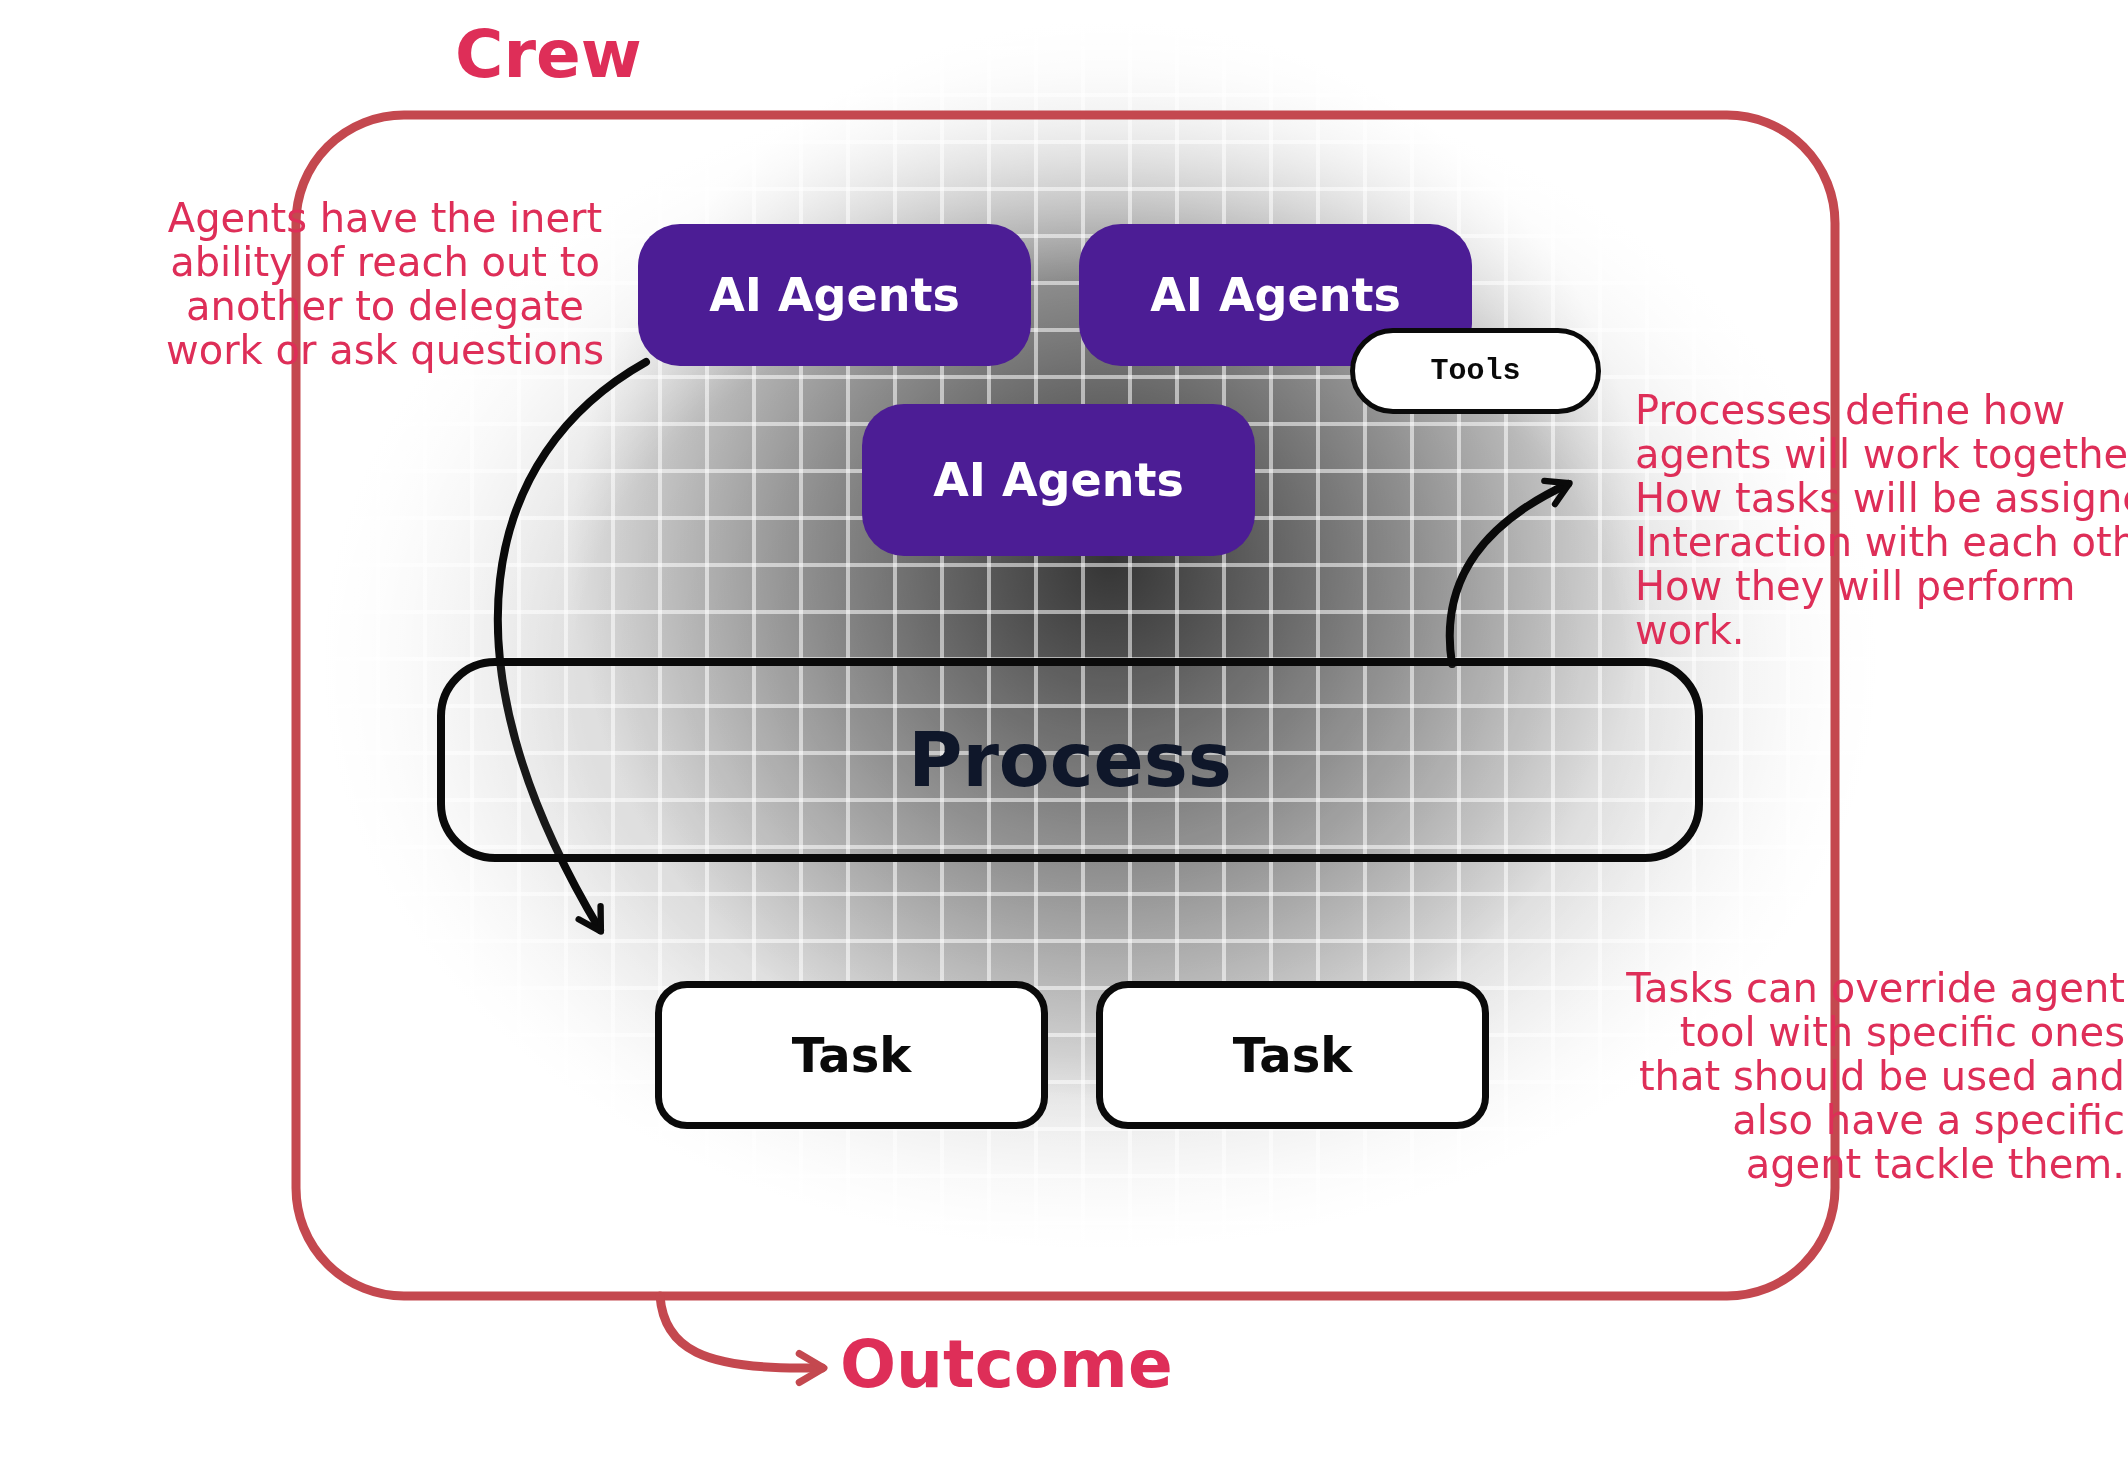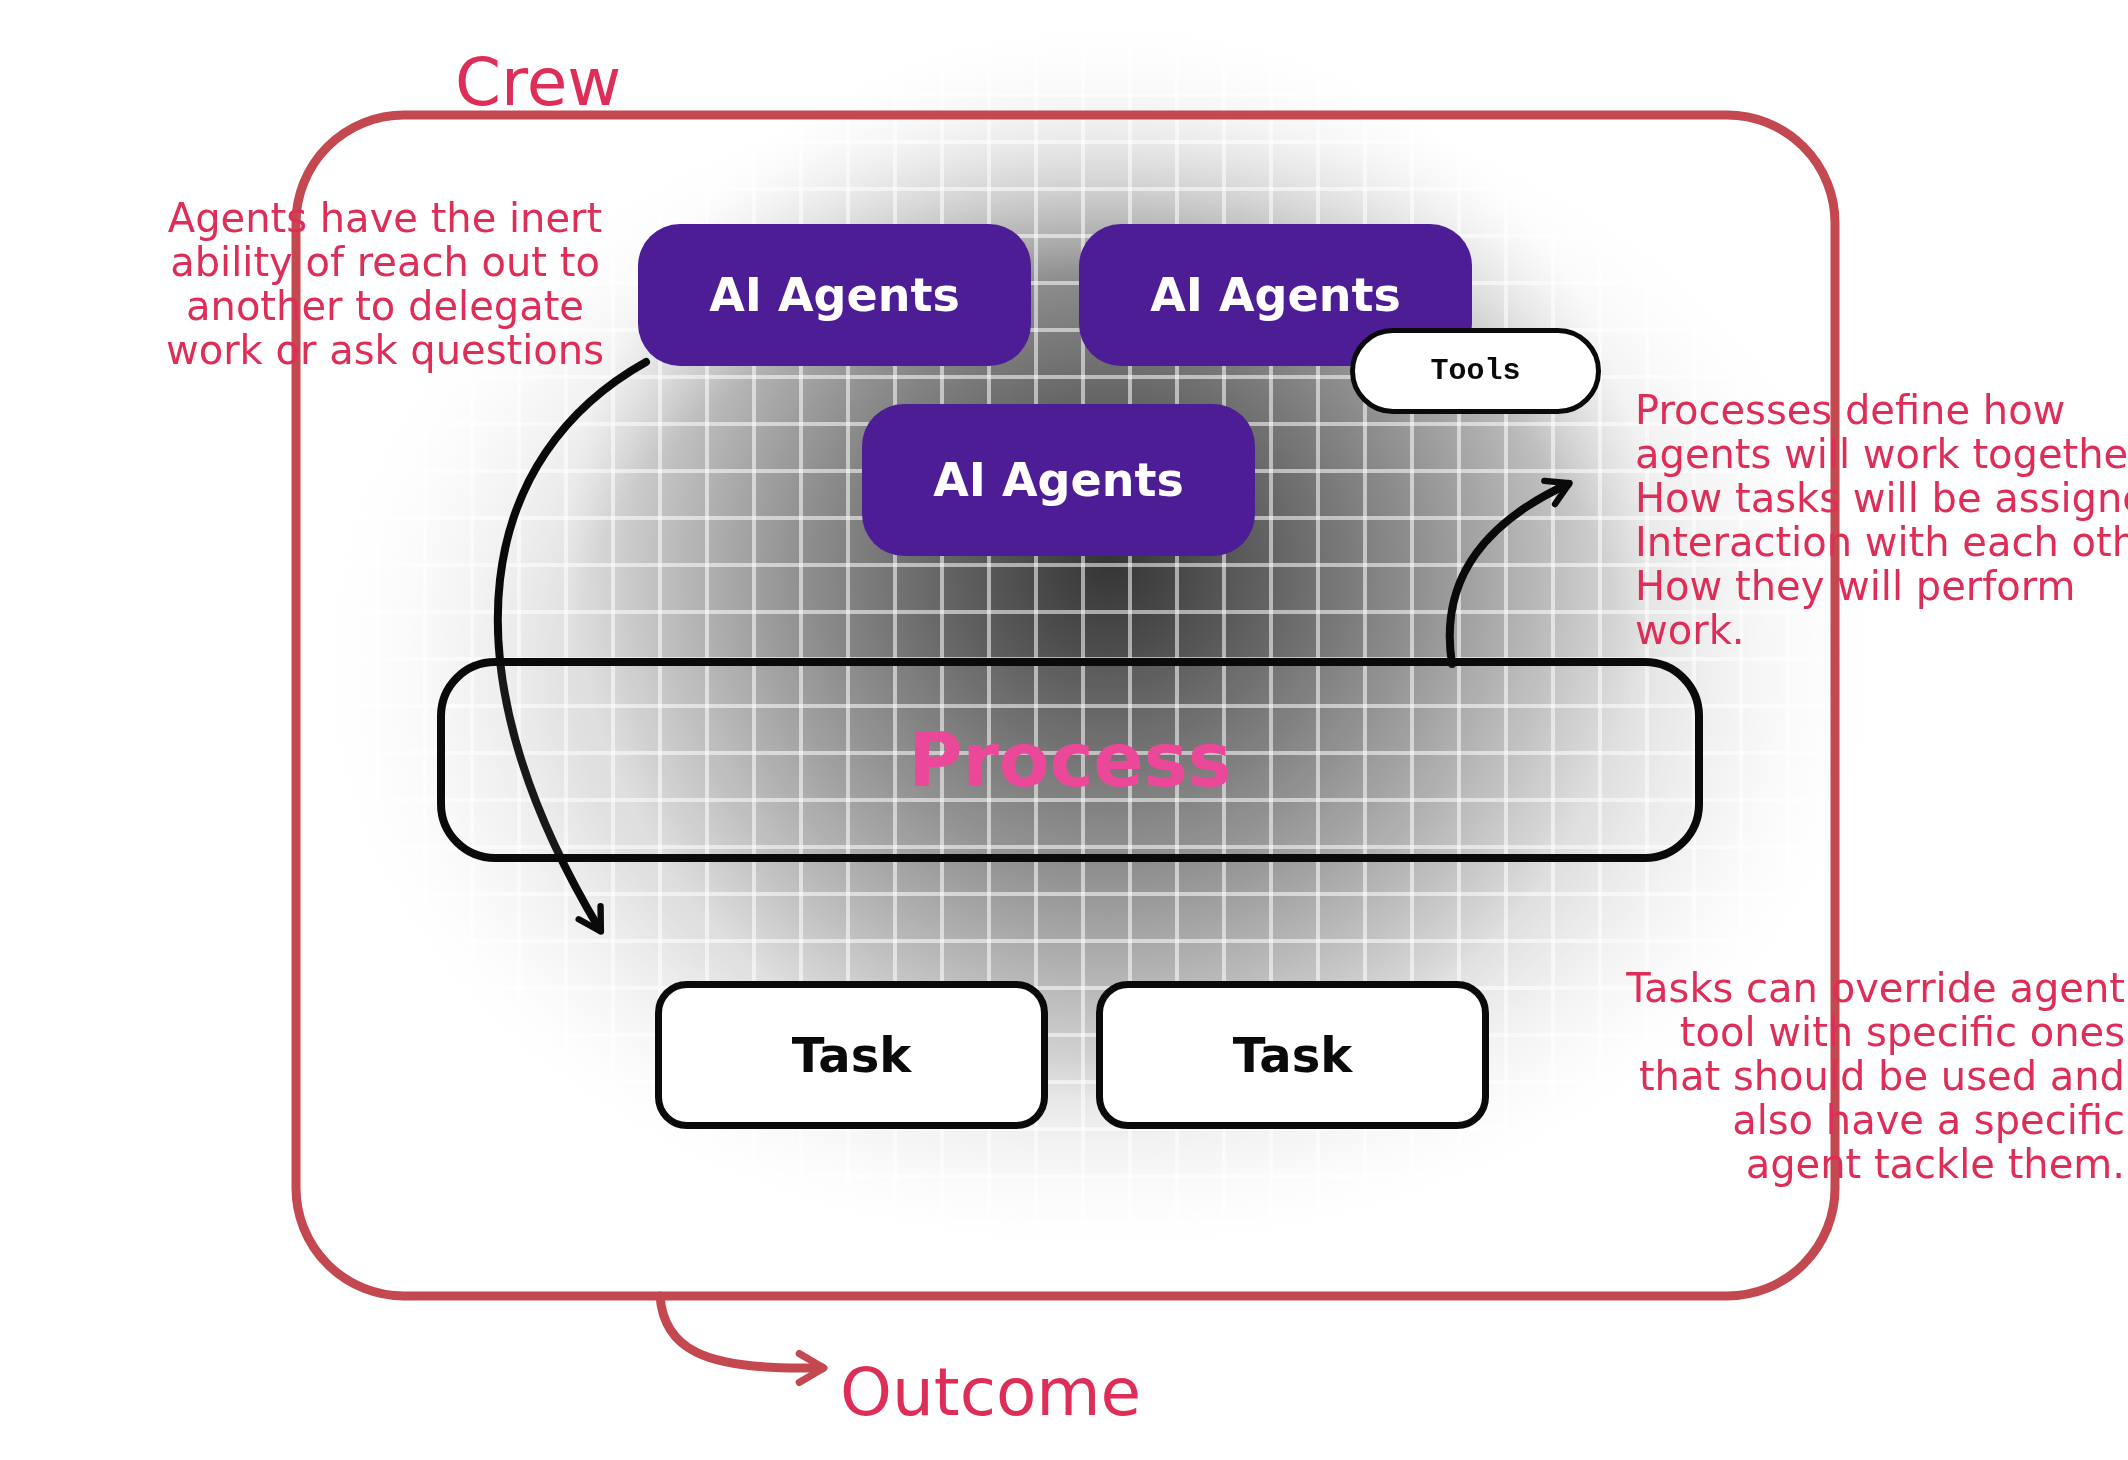--- a/index.html
+++ b/index.html
@@ -53,29 +53,28 @@
     background: #ffffff;
     color: #0a0a0a;
     border: 5px solid #0a0a0a;
     border-radius: 43px;
     font-size: 30px;
   }
   .node-process {
     background: rgba(255,255,255,0.06);
     border: 8px solid #0a0a0a;
     border-radius: 58px;
-    color: #ec4899;
+    color: #0f172a;
     font-size: 74px;
   }
   .big-label {
     position: absolute;
     color: #de2e58;
-    font-weight: 400;
+    font-weight: 700;
     font-size: 66px;
-    margin-top: 28px;
   }
   .annotation {
     position: absolute;
     color: #de2e58;
     font-weight: 400;
     font-size: 40px;
     line-height: 44px;
     white-space: pre-line;
   }
 </style>

